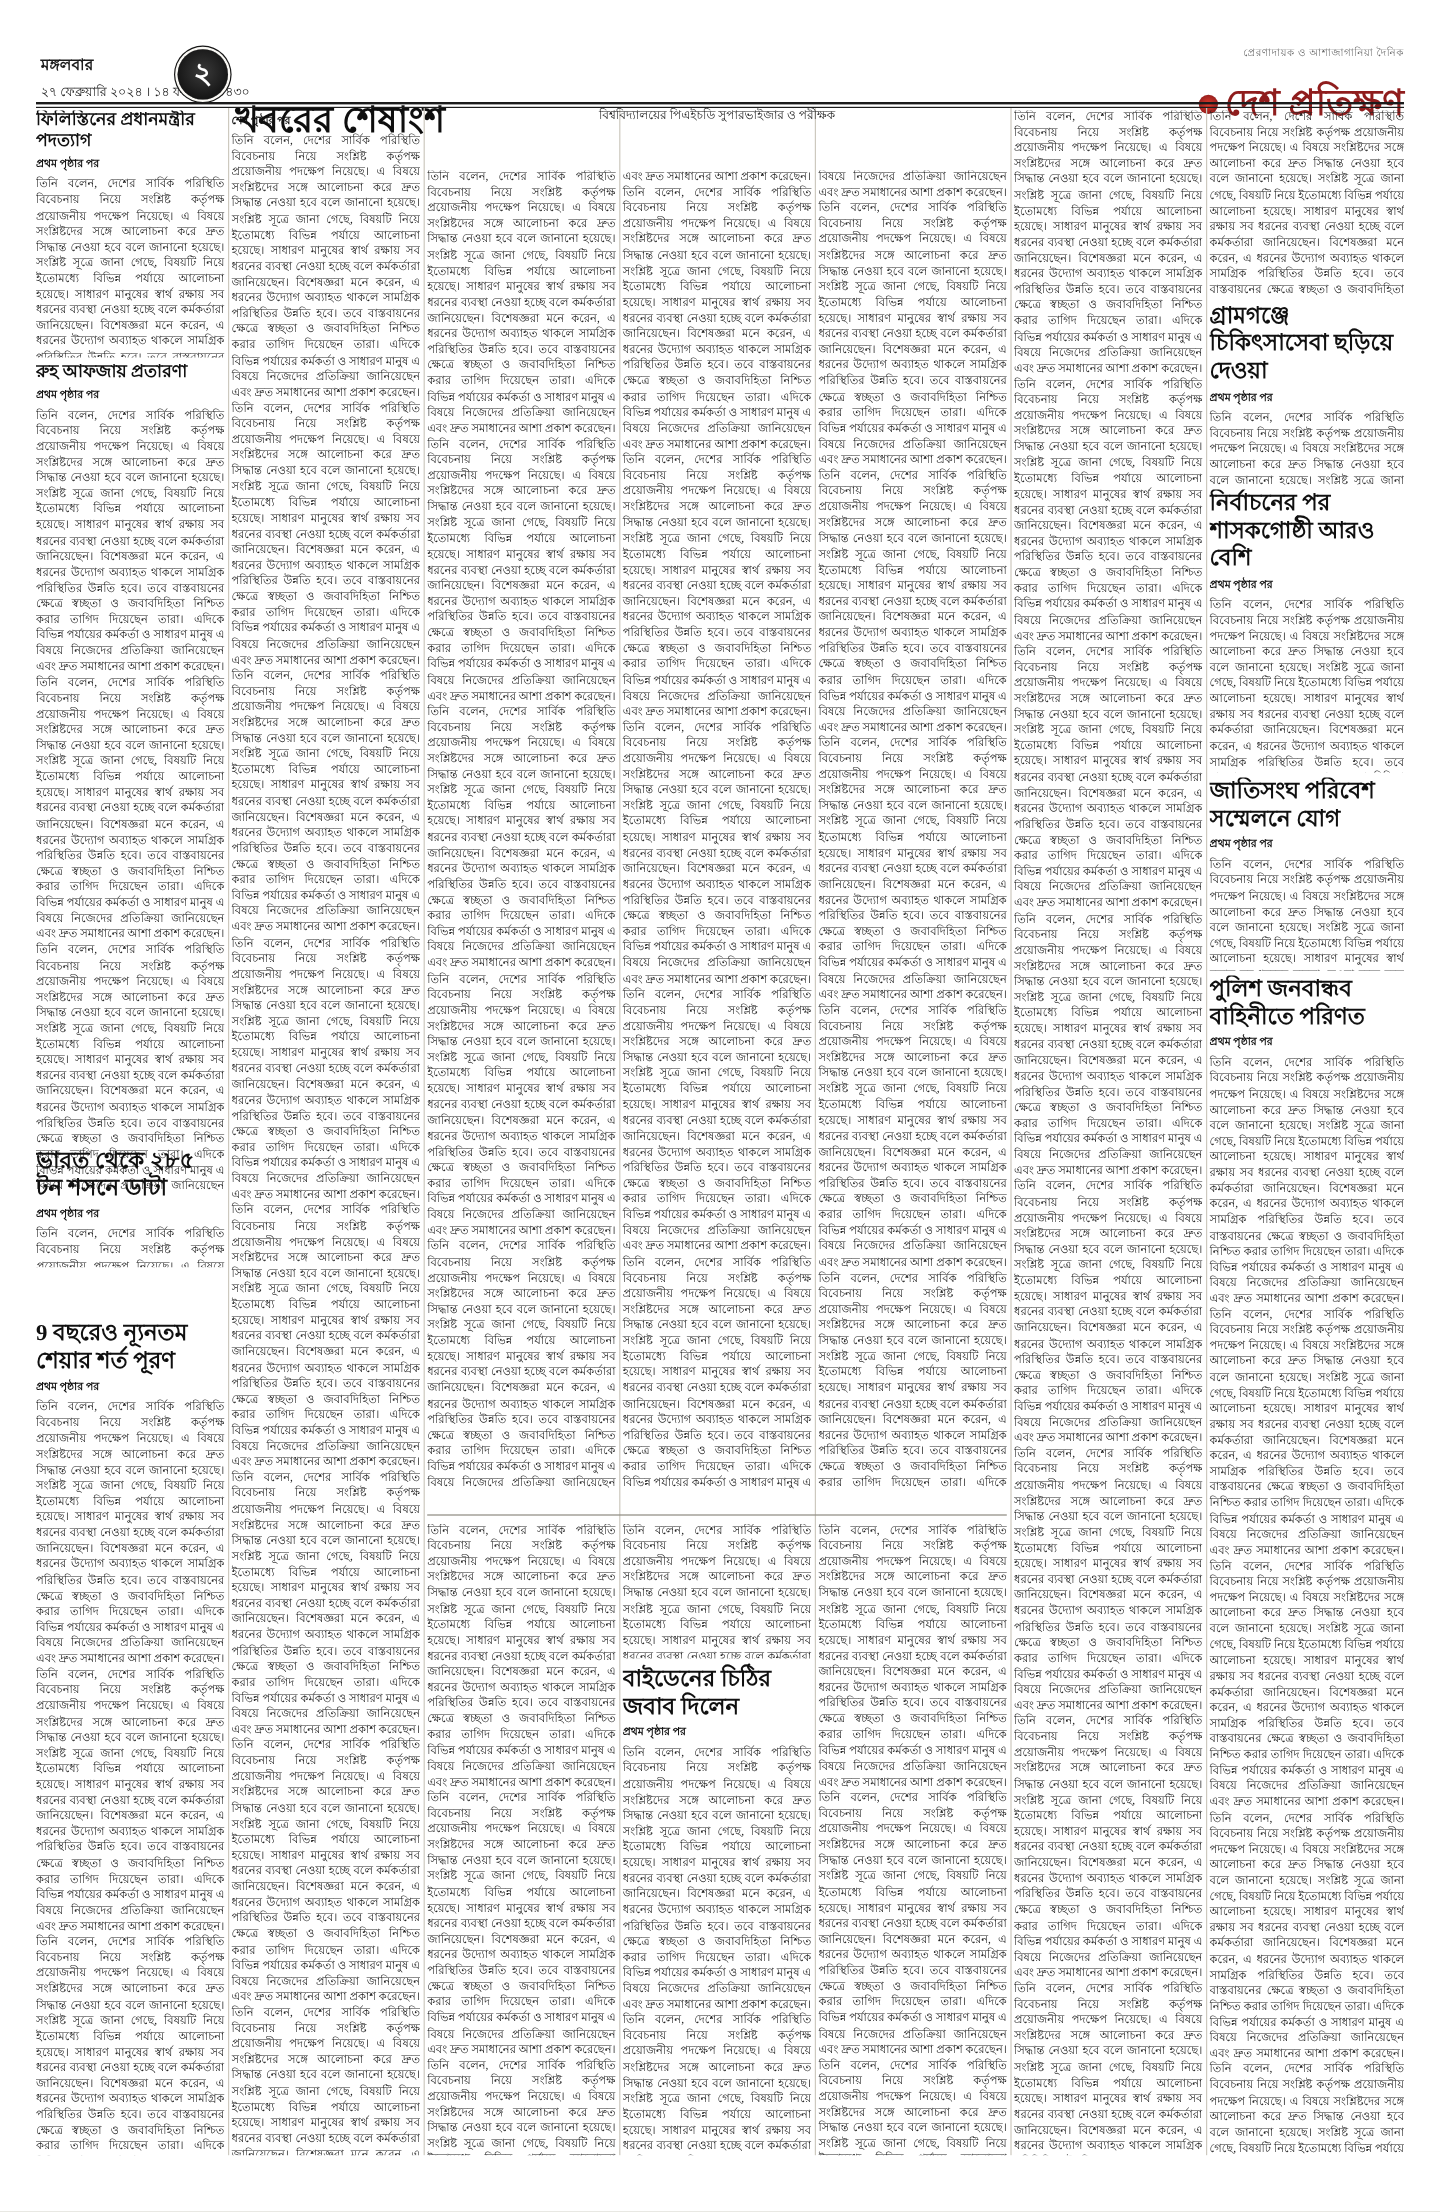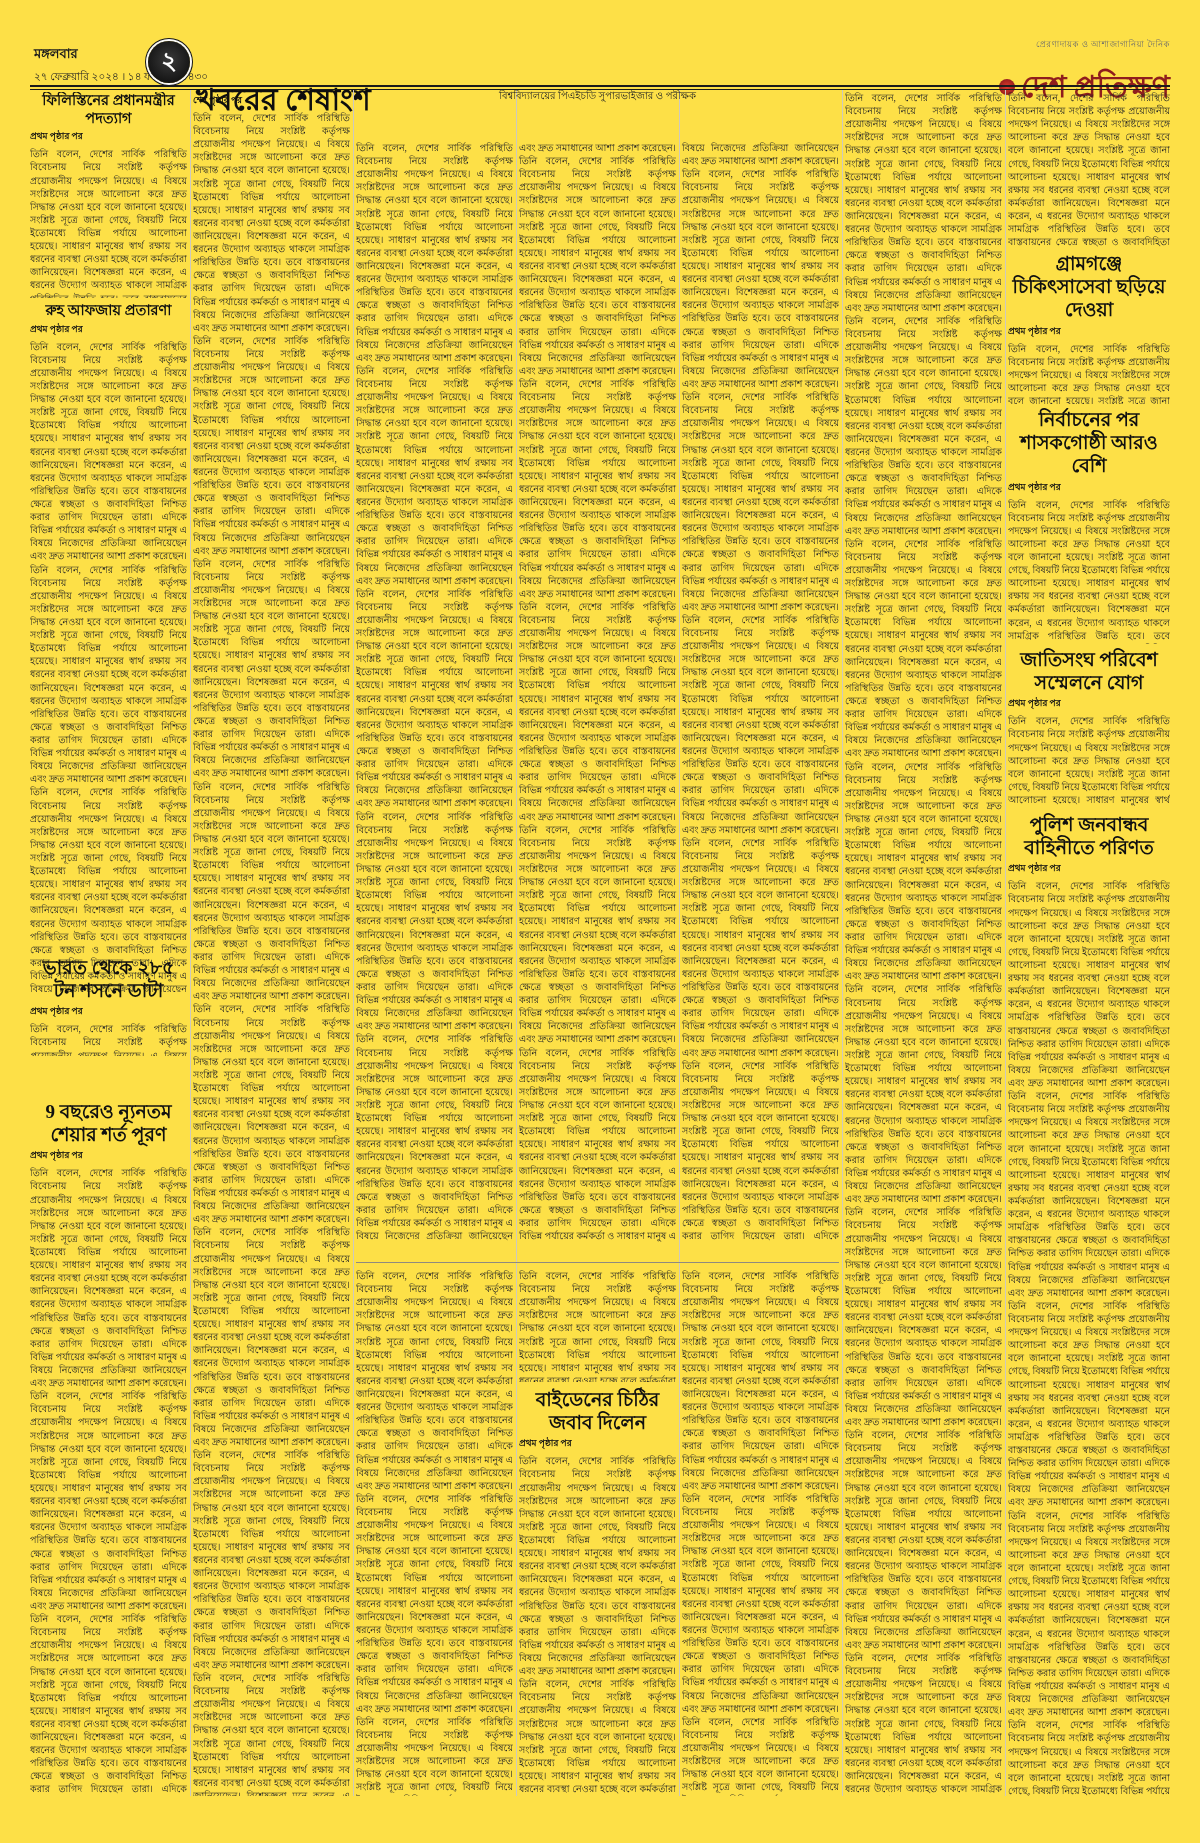--- a/index.html
+++ b/index.html
@@ -1,26 +1,26 @@
 <!DOCTYPE html>
 <html lang="bn"><head>
 <meta charset="utf-8">
 <style>
   html,body { margin:0; padding:0; background:#d9d7d0; }
   .page {
     position:relative; width:1200px; height:1843px; margin:0 auto;
-    background:#fde047; color:#1c1c1c; overflow:hidden;
+    background:#ffffff; color:#1c1c1c; overflow:hidden;
     font-family:"Liberation Serif","DejaVu Serif",serif;
   }
   .block { position:absolute; overflow:hidden; }
   .body-text {
     font-size:9.5px; line-height:1.38; text-align:justify;
     color:#242424; margin:0; word-break:break-word;
   }
-  .headline { font-weight:bold; color:#101010; text-align:center; margin:0 0 2px 0; line-height:1.22; }
+  .headline { font-weight:bold; color:#101010; text-align:left; margin:0 0 2px 0; line-height:1.22; }
   .h-md { font-size:14.5px; }
   .h-sm { font-size:19px; }
   .h-xl { font-size:22px; letter-spacing:0.3px; }
   .cont { font-size:9px; font-weight:bold; text-align:left; margin:1px 0 4px 0; color:#111; }
   .subtitle { font-size:10px; text-align:center; margin:2px 0 21px 0; color:#222; }
   .vrule { position:absolute; top:90px; height:1706px; width:1px; background:#cdc9bf; }
   .hrule-header { position:absolute; left:30px; top:85px; width:1140px; height:2px; background:#1b1b1b; }
   .hrule-header2 { position:absolute; left:30px; top:89px; width:1140px; height:1px; background:#1b1b1b; }
   .hrule-mid { position:absolute; left:356px; top:1262px; width:483px; height:1px; background:#8e8a80; }
 

